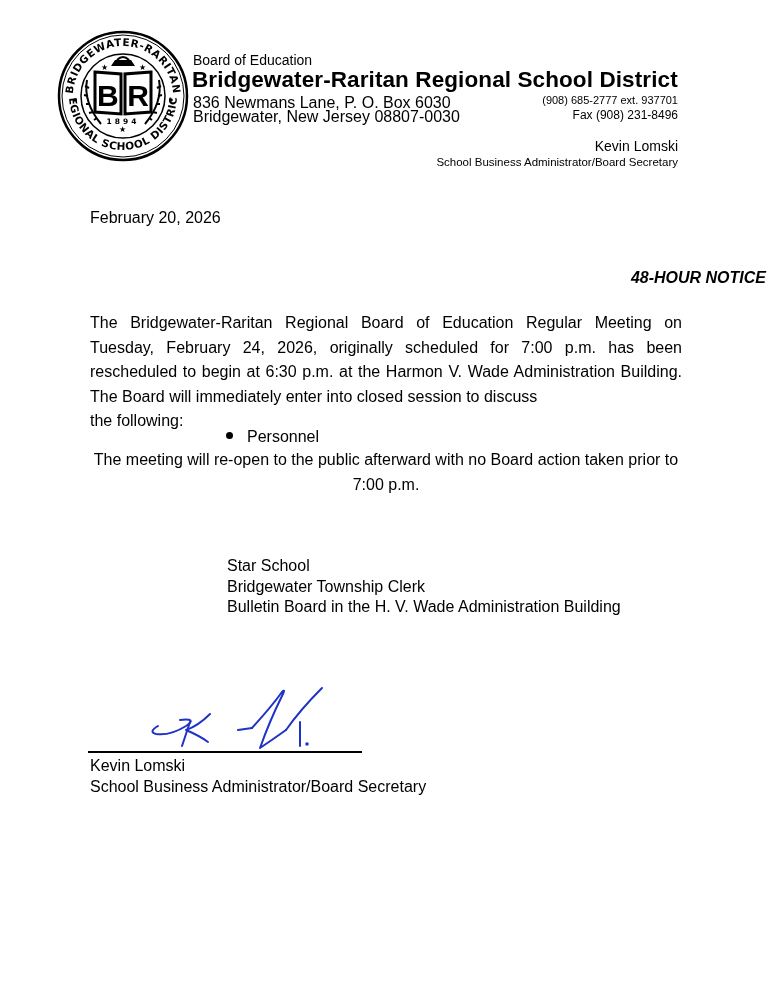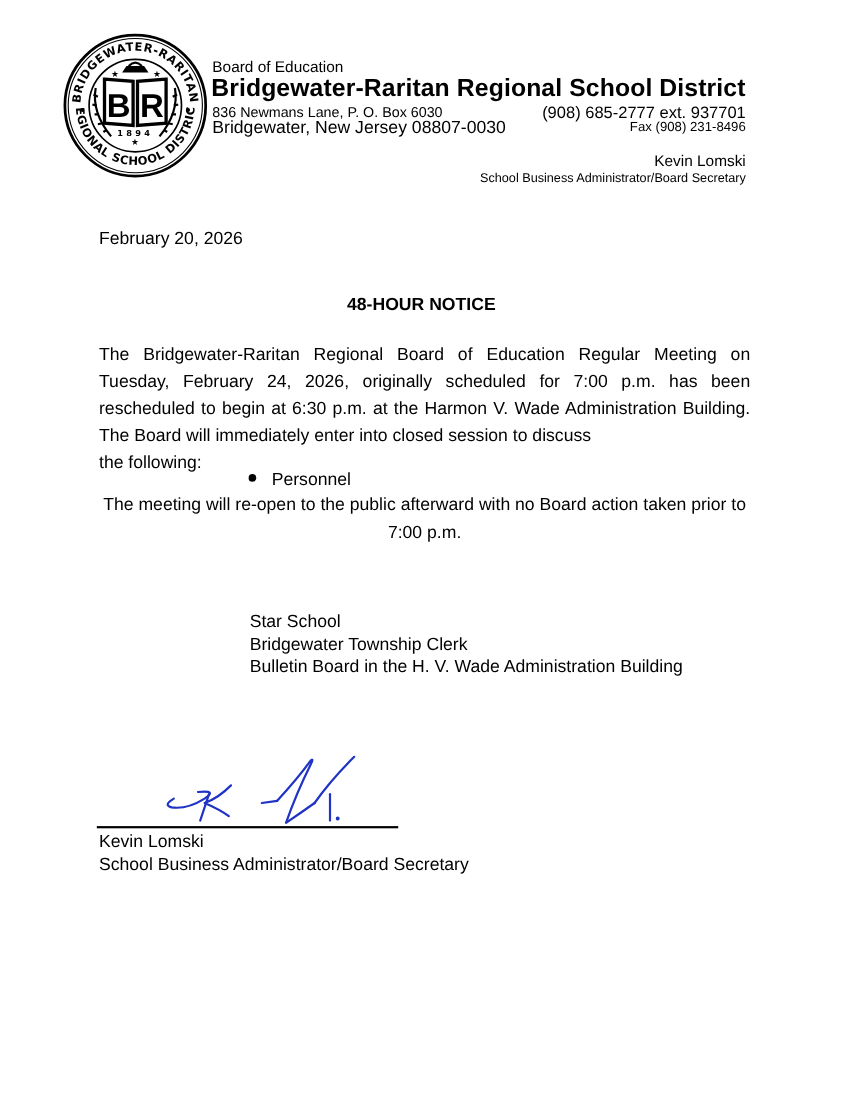--- a/index.html
+++ b/index.html
@@ -2,28 +2,28 @@
 <html><head>
 <meta charset="utf-8">
 <style>
   html, body { margin: 0; padding: 0; background: #ffffff; }
   body { width: 773px; height: 1000px; position: relative; overflow: hidden;
          font-family: "Liberation Sans", "DejaVu Sans", sans-serif; color: #000; }
   .abs { position: absolute; }
   .logo { left: 57px; top: 30px; width: 132px; height: 132px; }
   .hdr-board { left: 193px; top: 52px; font-size: 14px; }
   .hdr-title { left: 192px; top: 67px; font-size: 22.5px; font-weight: bold; letter-spacing: 0.1px; white-space: nowrap; }
-  .hdr-addr1 { left: 193px; top: 94px; font-size: 13px; }
+  .hdr-addr1 { left: 193px; top: 94px; font-size: 16px; }
   .hdr-addr2 { left: 193px; top: 108px; font-size: 16px; }
-  .hdr-phone { right: 95px; top: 94px; font-size: 15px; text-align: right; }
+  .hdr-phone { right: 95px; top: 94px; font-size: 11px; text-align: right; }
   .hdr-fax { right: 95px; top: 108px; font-size: 12px; text-align: right; }
   .hdr-name { right: 95px; top: 138px; font-size: 14px; text-align: right; }
   .hdr-role { right: 95px; top: 156px; font-size: 11.5px; text-align: right; }
   .date { left: 90px; top: 209px; font-size: 16px; }
-  .notice-title { left: 0; width: 766px; top: 269px; text-align: center; font-size: 16px; font-weight: bold; }
+  .notice-title { left: 0; width: 766px; top: 269px; text-align: right; font-size: 16px; font-weight: bold; font-style: italic; }
   .para { left: 90px; width: 592px; font-size: 16px; line-height: 24.5px; text-align: justify; }
   .para1 { top: 311px; }
   .para1 .last-line { text-align: left; }
   .bullet { left: 226px; top: 428px; font-size: 16px; }
   .bullet .dot { display: inline-block; width: 7px; height: 7px; border-radius: 50%; background: #000; vertical-align: middle; margin-right: 14px; position: relative; top: -2px; }
   .para2 { top: 448px; text-align: center; }
   .distrib { left: 227px; top: 556px; font-size: 16px; line-height: 20.5px; }
   .sig { left: 140px; top: 686px; width: 200px; height: 66px; }
   .sig-line { left: 88px; top: 751px; width: 274px; height: 1.5px; background: #000; }
   .sig-name { left: 90px; top: 756px; font-size: 16px; line-height: 20.5px; }

